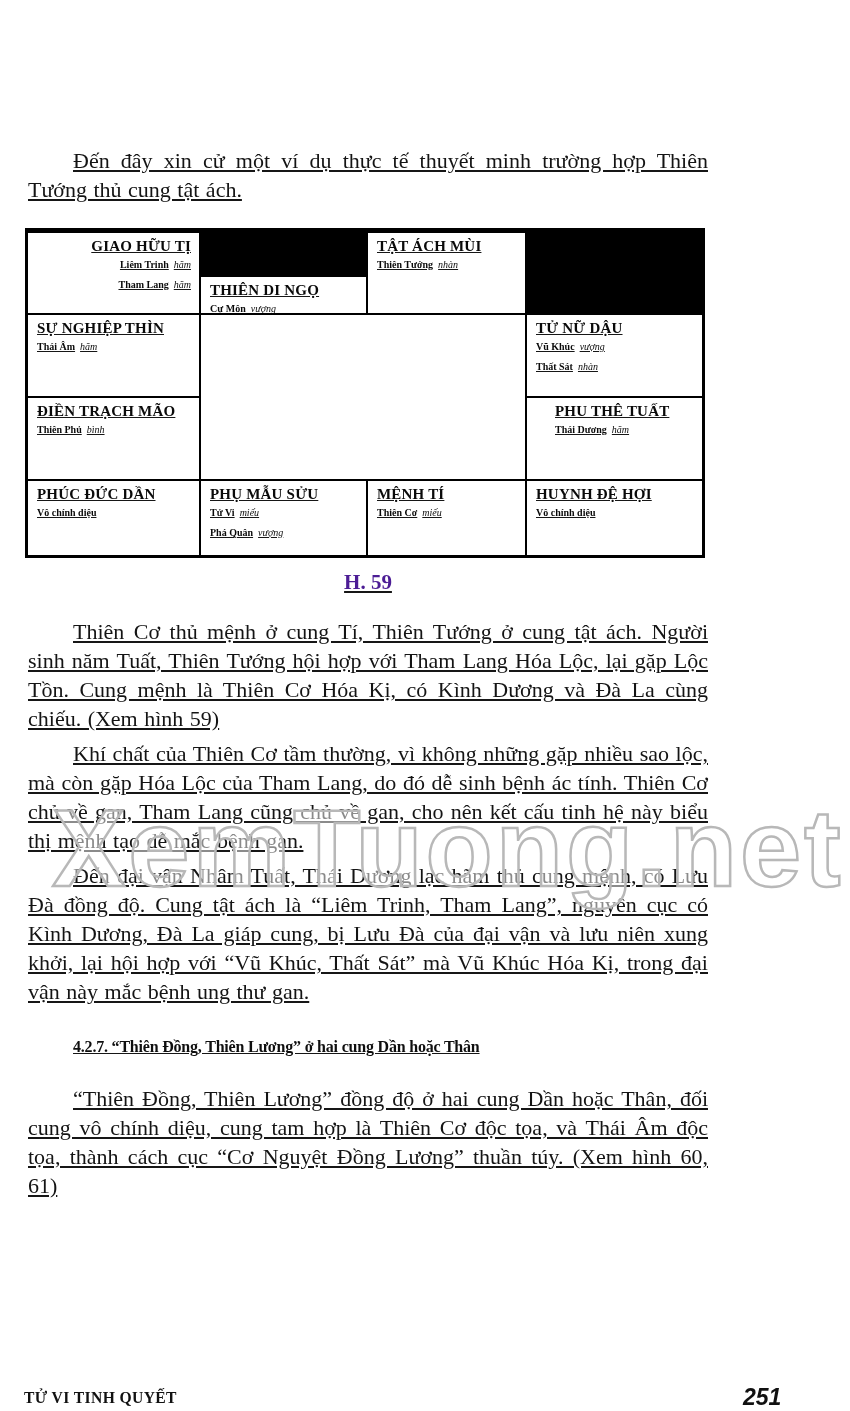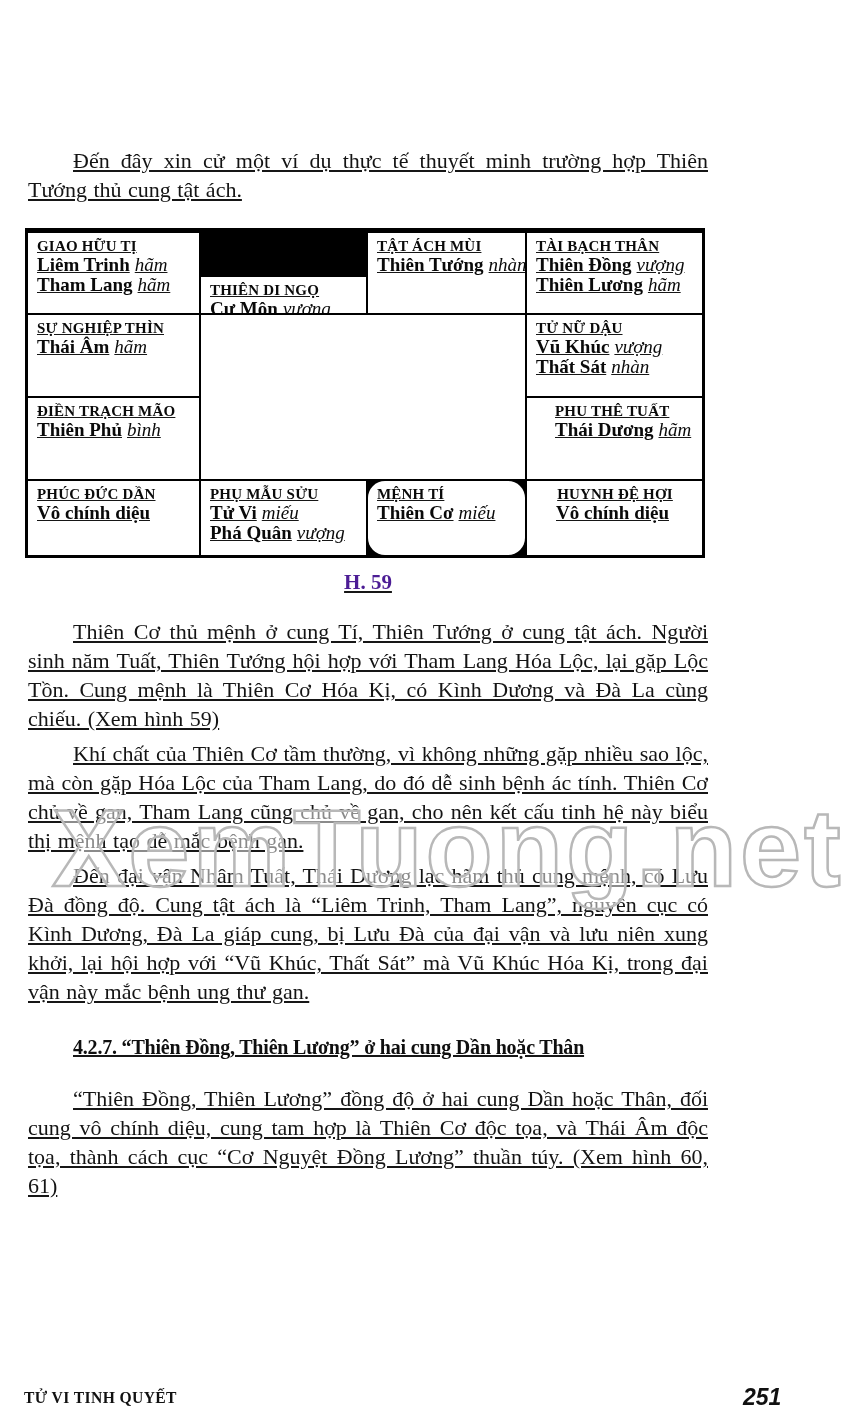--- a/index.html
+++ b/index.html
@@ -32,33 +32,33 @@
     grid-gap:2px;
   }
   .cell{
     background:#fff;padding:5px 8px 4px 9px;overflow:hidden;
     font-family:"Liberation Serif", serif;
   }
   .palace-title{
     font-weight:bold;font-size:15px;letter-spacing:0.2px;color:#0a0a0a;
     white-space:nowrap;
   }
-  .star-line{font-size:19px;line-height:20px;white-space:nowrap;color:#0a0a0a;}
+  .star-line{font-size:10px;line-height:20px;white-space:nowrap;color:#0a0a0a;}
   .star-name{font-weight:bold;margin-right:5px;}
   .star-bright{font-style:italic;font-weight:normal;}
-  .c0{grid-area:1/1;} .c1{grid-area:1/2;margin-top:44px;} .c2{grid-area:1/3;} .c3{grid-area:1/4;}
+  .c0{grid-area:1/1;text-align:right;} .c1{grid-area:1/2;margin-top:44px;} .c2{grid-area:1/3;} .c3{grid-area:1/4;}
   .c4{grid-area:2/1;} .cc{grid-area:2/2/span 2/span 2;} .c5{grid-area:2/4;}
   .c6{grid-area:3/1;} .c7{grid-area:3/4;padding-left:28px;}
-  .c8{grid-area:4/1;} .c9{grid-area:4/2;} .c10{grid-area:4/3;border-radius:17px;} .c11{grid-area:4/4;text-align:center;}
+  .c8{grid-area:4/1;} .c9{grid-area:4/2;} .c10{grid-area:4/3;} .c11{grid-area:4/4;}
   .caption{
     width:680px;text-align:center;font-weight:bold;font-size:21px;
     margin-top:12px;color:#4c1d95;
   }
   .heading{
-    margin-top:26px;margin-left:45px;font-weight:bold;font-size:20px;
+    margin-top:26px;margin-left:45px;font-weight:bold;font-size:16px;
     line-height:30px;color:#0f0f0f;letter-spacing:-0.2px;
   }
   
   .watermark{
     position:absolute;left:52px;top:638px;z-index:2;pointer-events:none;
     font-family:Liberation Sans, sans-serif;font-weight:bold;
     font-size:110px;letter-spacing:3px;white-space:nowrap;
     color:rgba(255,255,255,0.5);
     -webkit-text-stroke:2.5px #b8b8b8;
   }
@@ -92,25 +92,20 @@
       </div>
       <div class="cell c1">
         <div class="palace-title">THIÊN DI NGỌ</div>
         <div class="star-line"><span class="star-name">Cự Môn</span><span class="star-bright">vượng</span></div>
 
       </div>
       <div class="cell c2">
         <div class="palace-title">TẬT ÁCH MÙI</div>
         <div class="star-line"><span class="star-name">Thiên Tướng</span><span class="star-bright">nhàn</span></div>
 
-      </div>
-      <div class="cell c3">
-        <div class="palace-title">TÀI BẠCH THÂN</div>
-        <div class="star-line"><span class="star-name">Thiên Đồng</span><span class="star-bright">vượng</span></div>
-        <div class="star-line"><span class="star-name">Thiên Lương</span><span class="star-bright">hãm</span></div>
       </div>
 
       <div class="cell c4">
         <div class="palace-title">SỰ NGHIỆP THÌN</div>
         <div class="star-line"><span class="star-name">Thái Âm</span><span class="star-bright">hãm</span></div>
 
       </div>
       <div class="cell cc"></div>
       <div class="cell c5">
         <div class="palace-title">TỬ NỮ DẬU</div>

